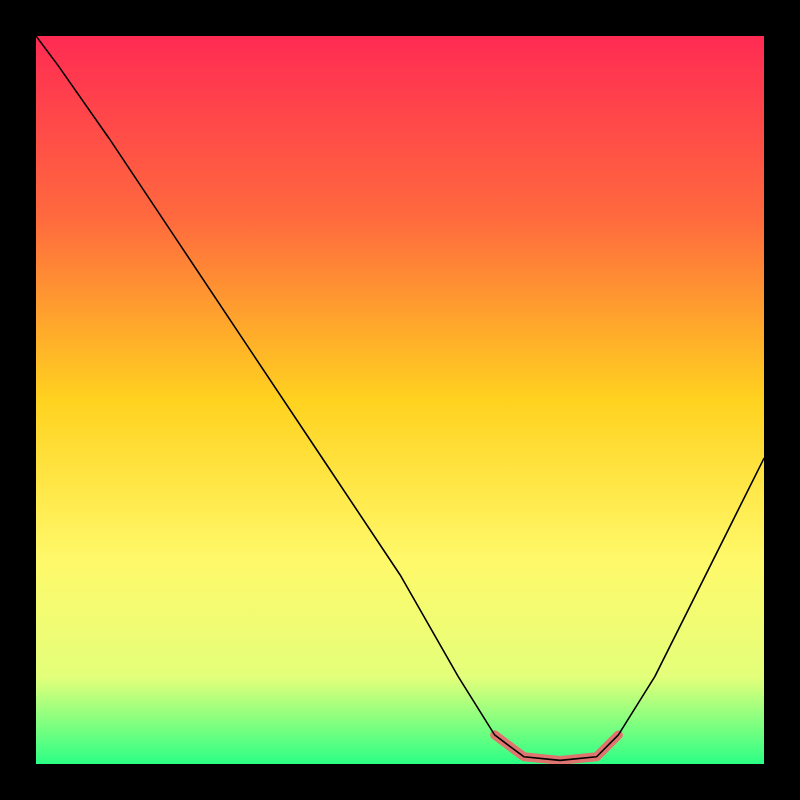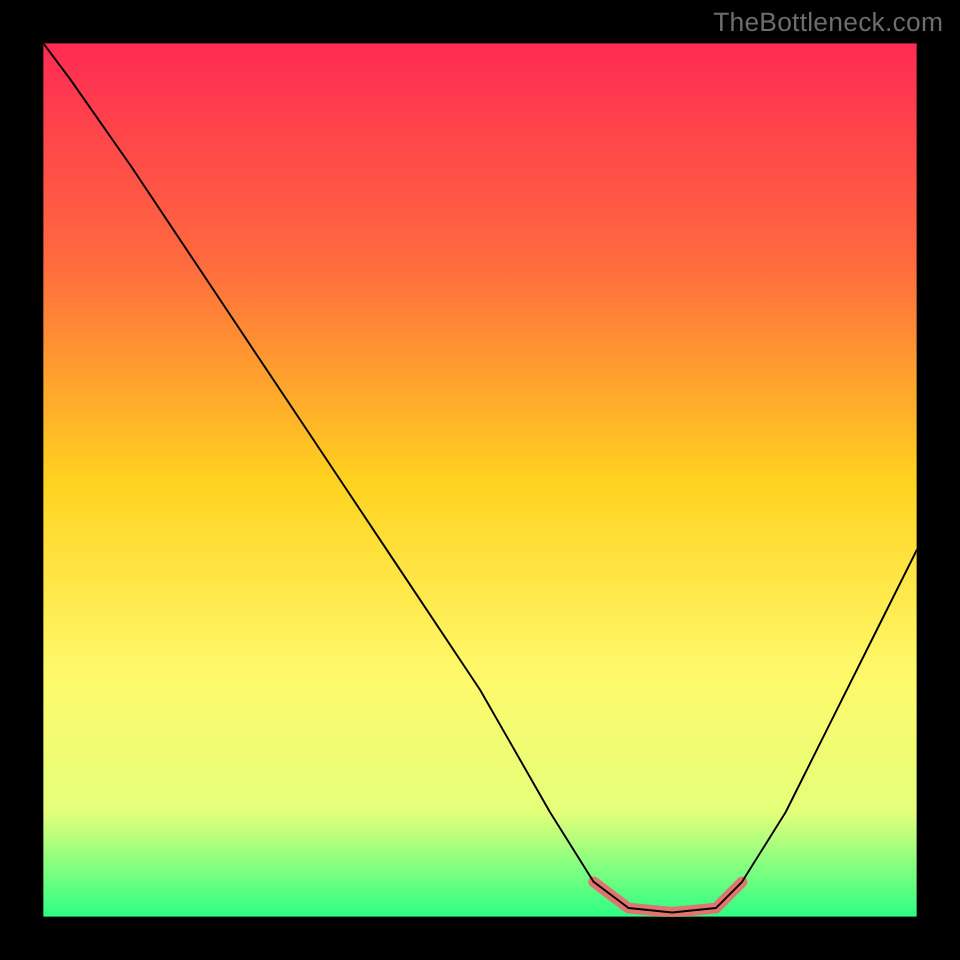--- a/index.html
+++ b/index.html
@@ -40,21 +40,20 @@
     display: block;
     width: 728px;
     height: 728px;
   }
 </style>
 </head>
 <body>
 
 <div class="frame">
 
-  <div class="watermark">TheBottleneck.com</div>
 
   <div class="plot-area">
     <svg id="chart-svg" viewBox="0 0 728 728">
       <defs>
         <linearGradient id="bg-grad" x1="0" y1="0" x2="0" y2="1">
           <stop id="g0" offset="0%" stop-color="#ff2b53"></stop>
           <stop id="g1" offset="25%" stop-color="#ff6a3e"></stop>
           <stop id="g2" offset="50%" stop-color="#ffd21f"></stop>
           <stop id="g3" offset="72%" stop-color="#fff96a"></stop>
           <stop id="g4" offset="88%" stop-color="#e4ff7a"></stop>

